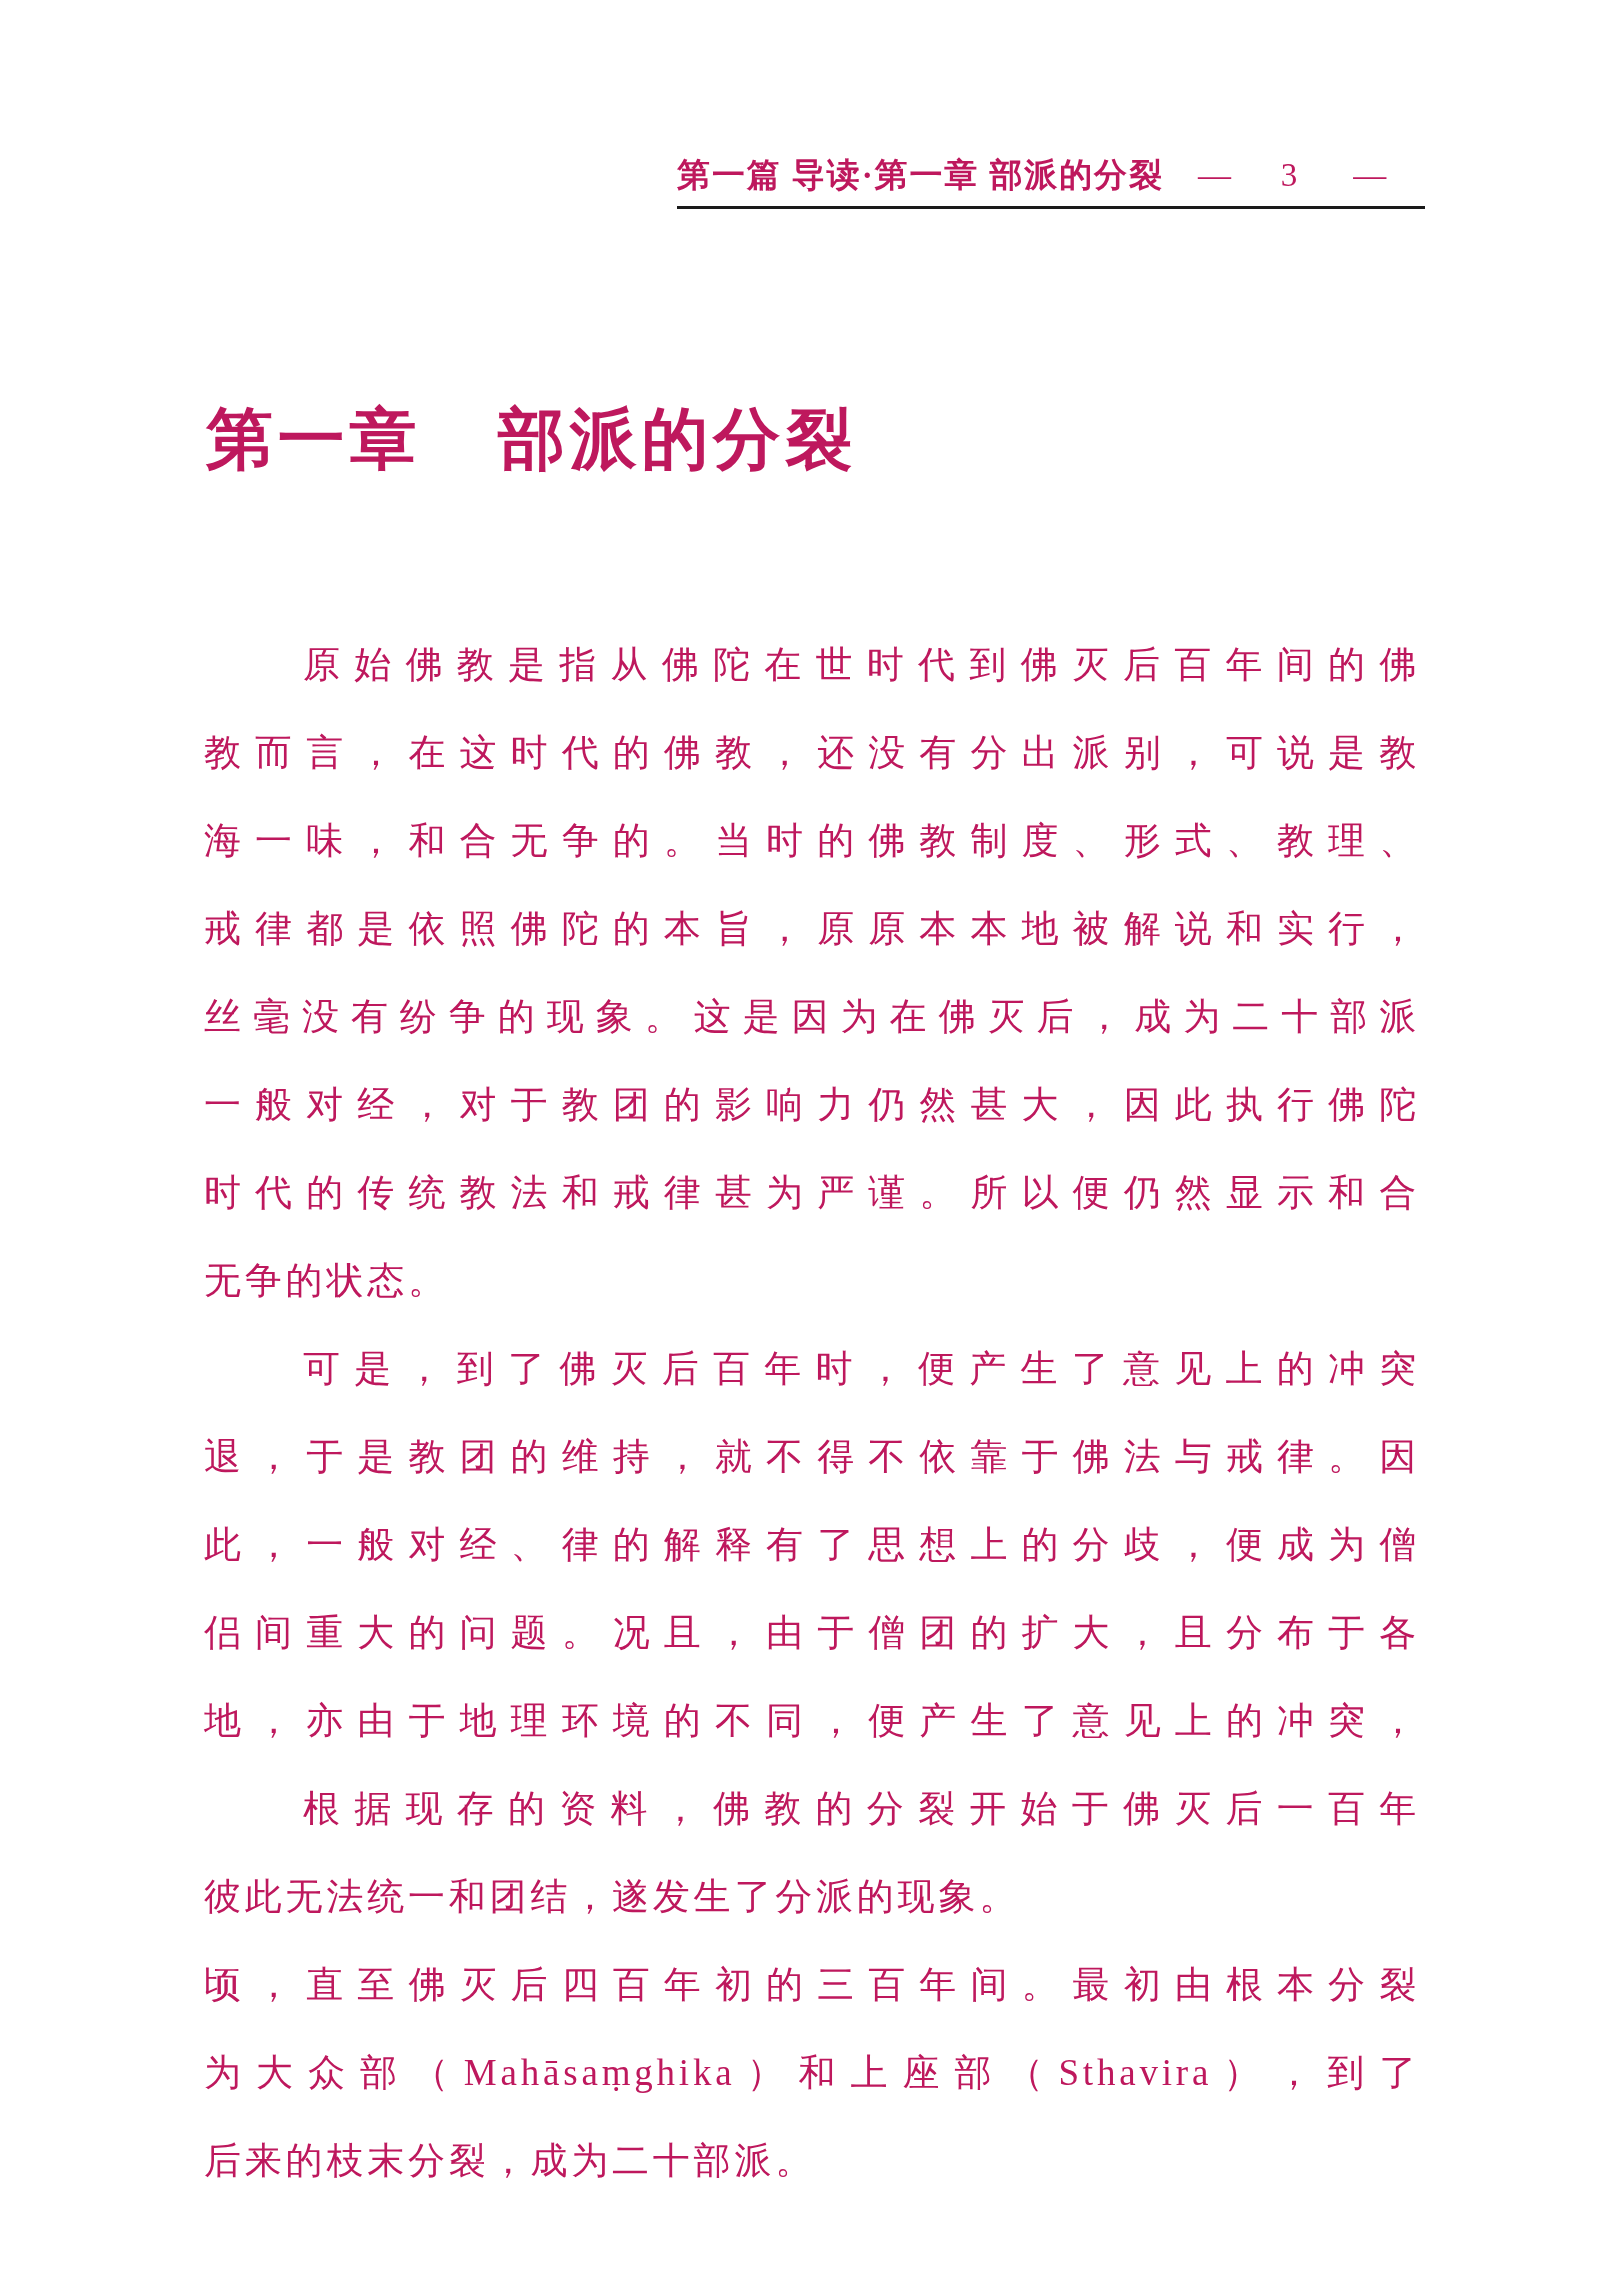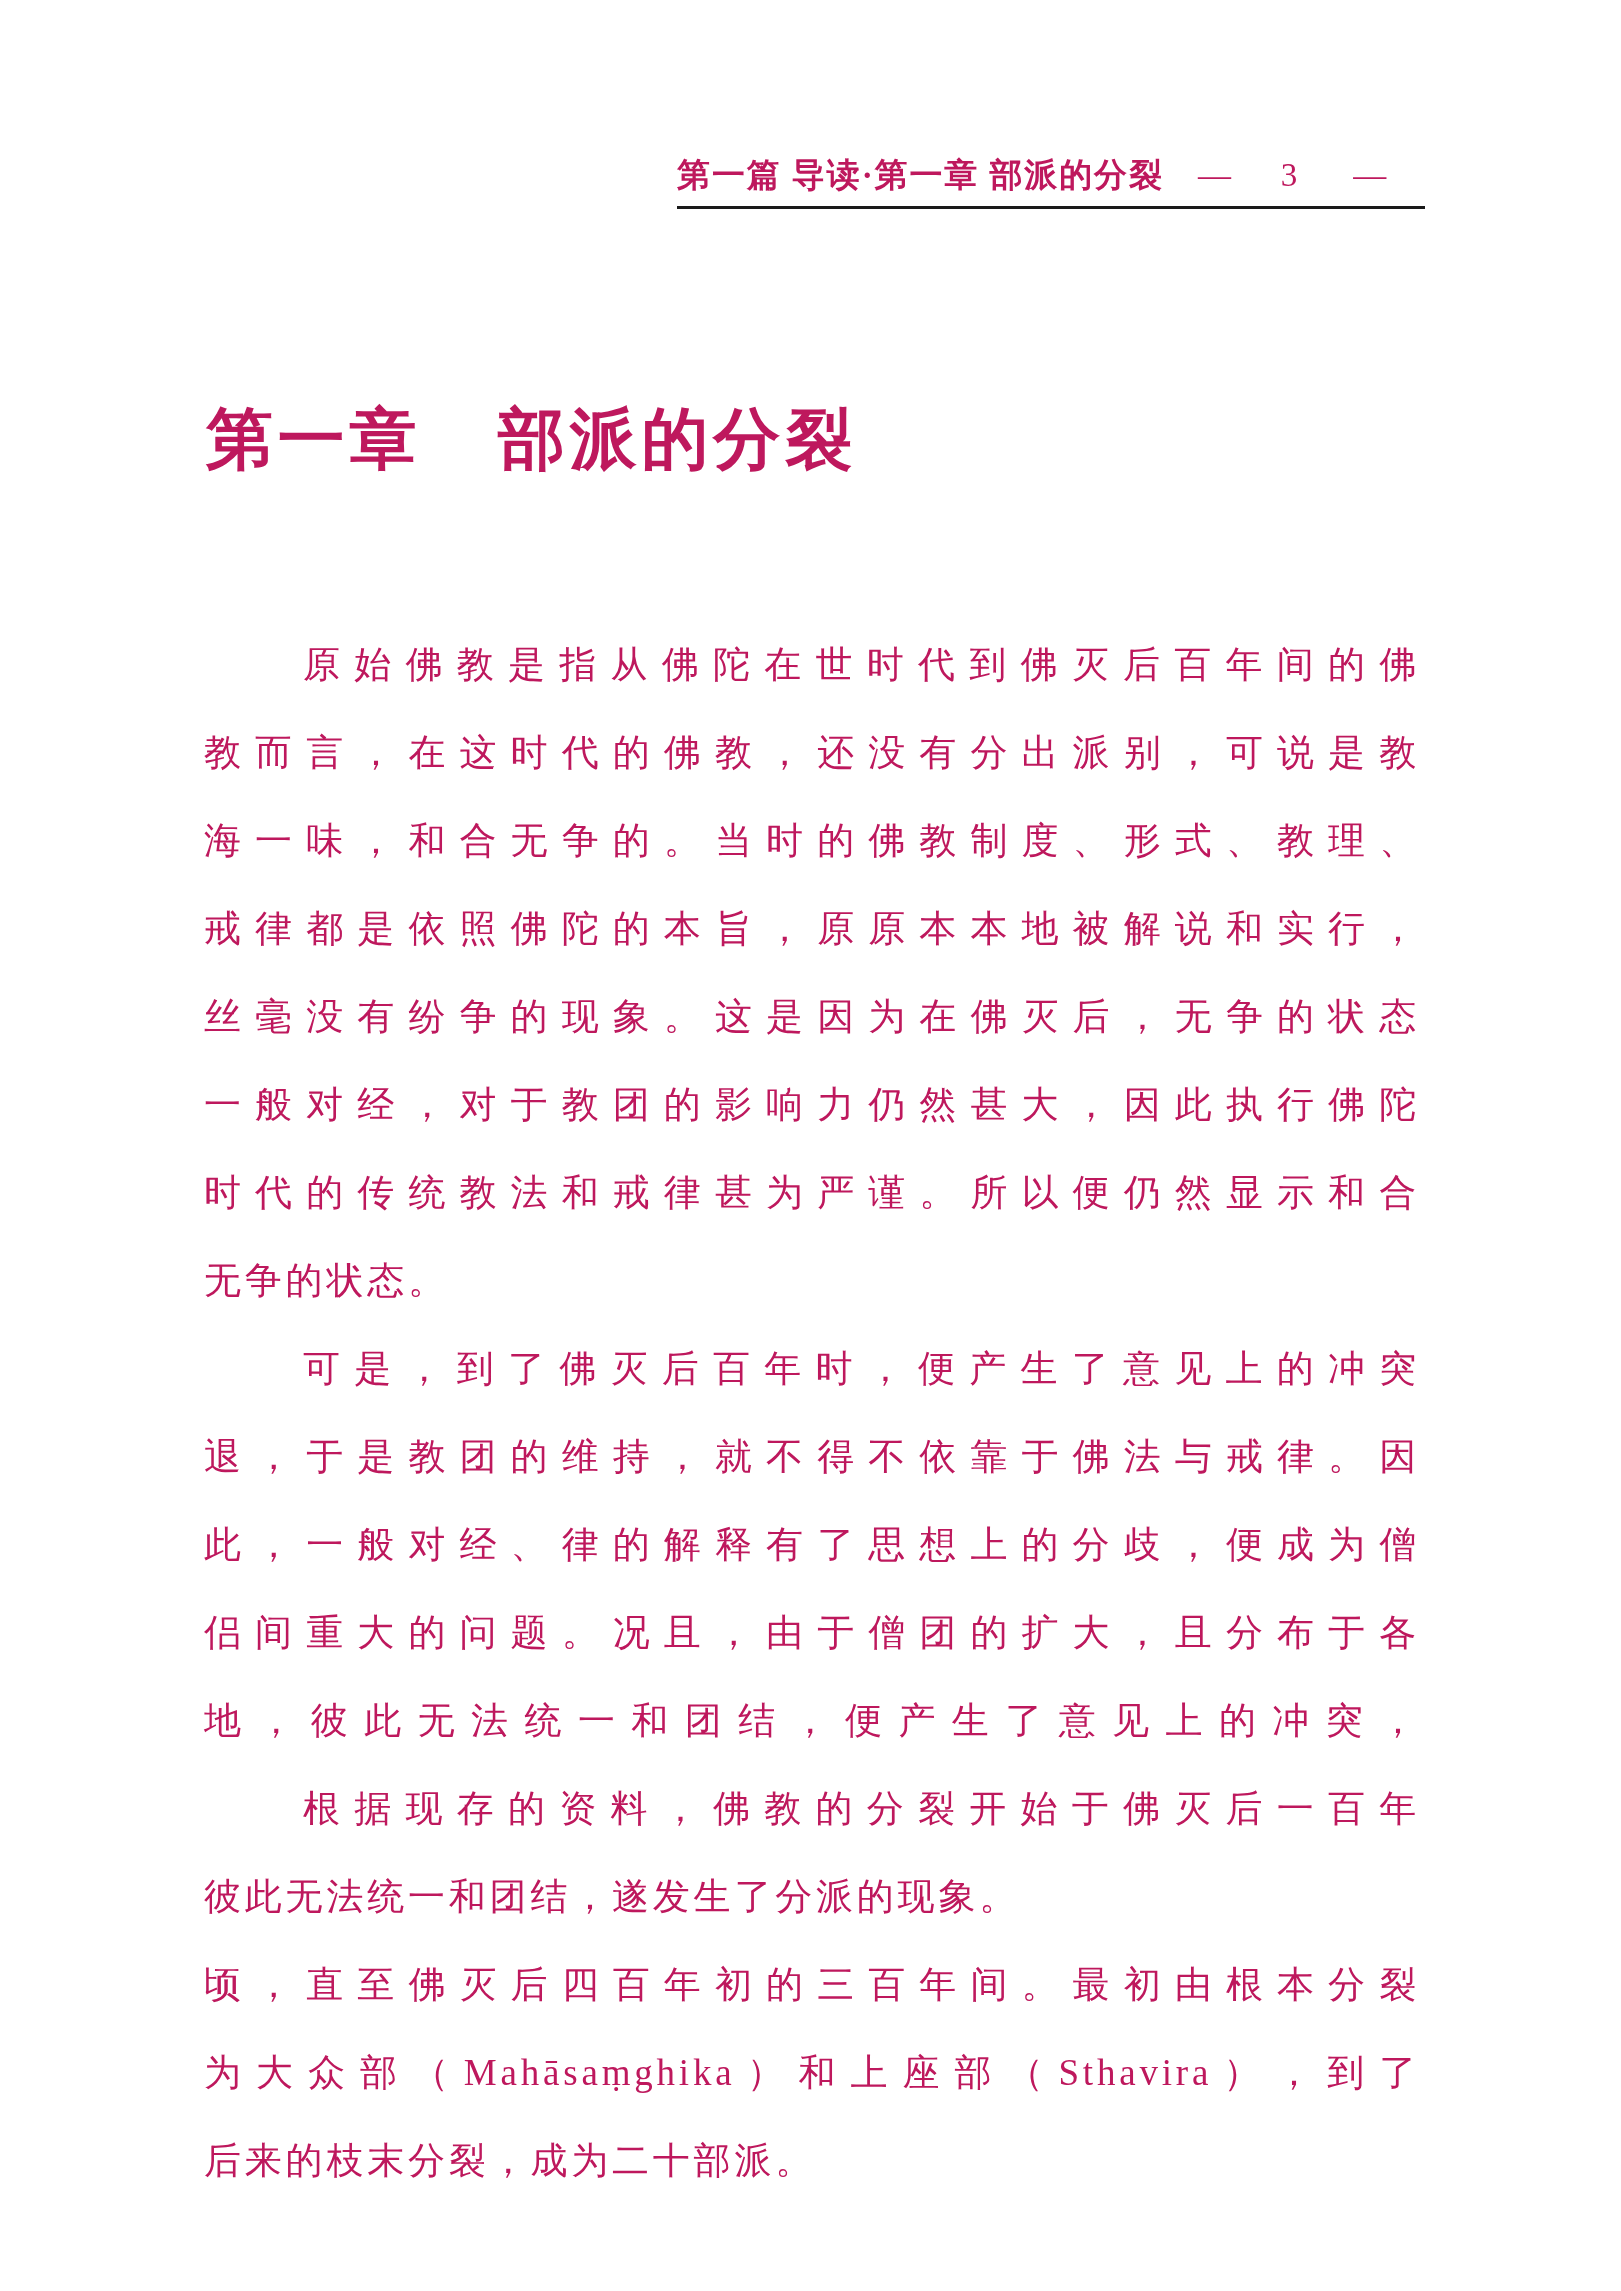--- a/index.html
+++ b/index.html
@@ -79,29 +79,29 @@
   <div class="chapter-title">
     <span class="chapter-number">第一章</span>
     <span class="chapter-name">部派的分裂</span>
   </div>
 
   <div class="body-text">
       <div class="line full indent">原始佛教是指从佛陀在世时代到佛灭后百年间的佛</div>
       <div class="line full">教而言，在这时代的佛教，还没有分出派别，可说是教</div>
       <div class="line full">海一味，和合无争的。当时的佛教制度、形式、教理、</div>
       <div class="line full">戒律都是依照佛陀的本旨，原原本本地被解说和实行，</div>
-      <div class="line full">丝毫没有纷争的现象。这是因为在佛灭后，无争的状态</div>
+      <div class="line full">丝毫没有纷争的现象。这是因为在佛灭后，成为二十部派</div>
       <div class="line full">一般对经，对于教团的影响力仍然甚大，因此执行佛陀</div>
       <div class="line full">时代的传统教法和戒律甚为严谨。所以便仍然显示和合</div>
       <div class="line">无争的状态。</div>
       <div class="line full indent">可是，到了佛灭后百年时，便产生了意见上的冲突</div>
       <div class="line full">退，于是教团的维持，就不得不依靠于佛法与戒律。因</div>
       <div class="line full">此，一般对经、律的解释有了思想上的分歧，便成为僧</div>
       <div class="line full">侣间重大的问题。况且，由于僧团的扩大，且分布于各</div>
-      <div class="line full">地，彼此无法统一和团结，便产生了意见上的冲突，</div>
+      <div class="line full">地，亦由于地理环境的不同，便产生了意见上的冲突，</div>
       <div class="line full indent">根据现存的资料，佛教的分裂开始于佛灭后一百年</div>
       <div class="line">彼此无法统一和团结，遂发生了分派的现象。</div>
       <div class="line full">顷，直至佛灭后四百年初的三百年间。最初由根本分裂</div>
       <div class="line full">为大众部（Mahāsaṃghika）和上座部（Sthavira），到了</div>
       <div class="line">后来的枝末分裂，成为二十部派。</div>
     </div>
 
 </div>
 
 

